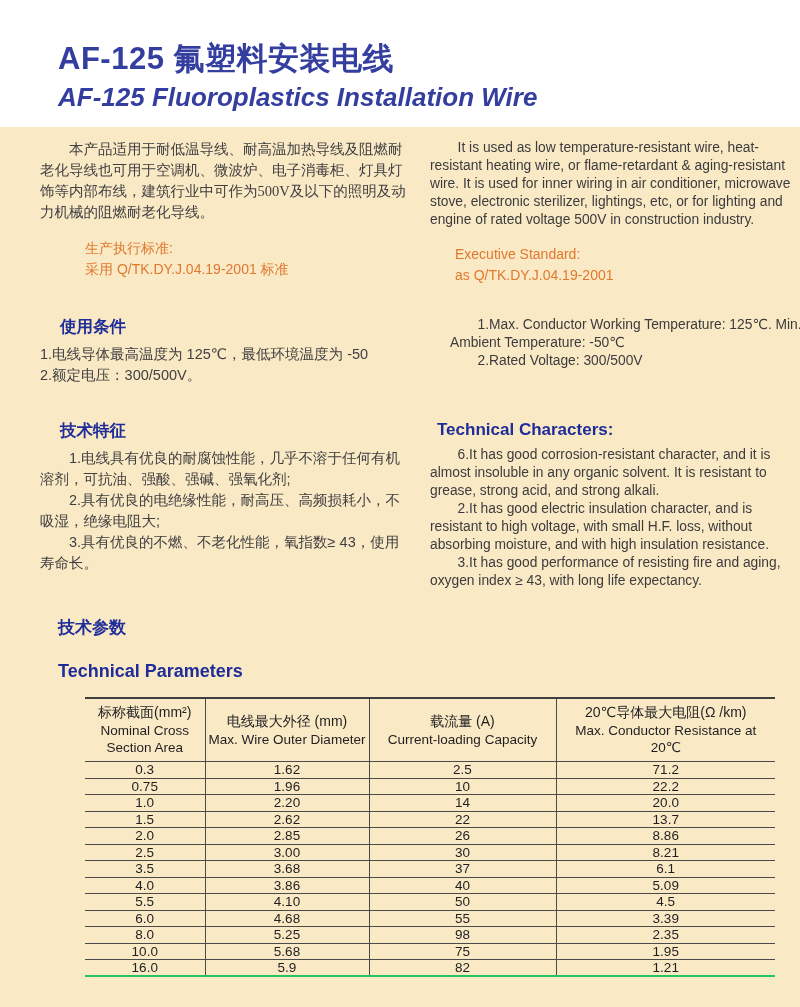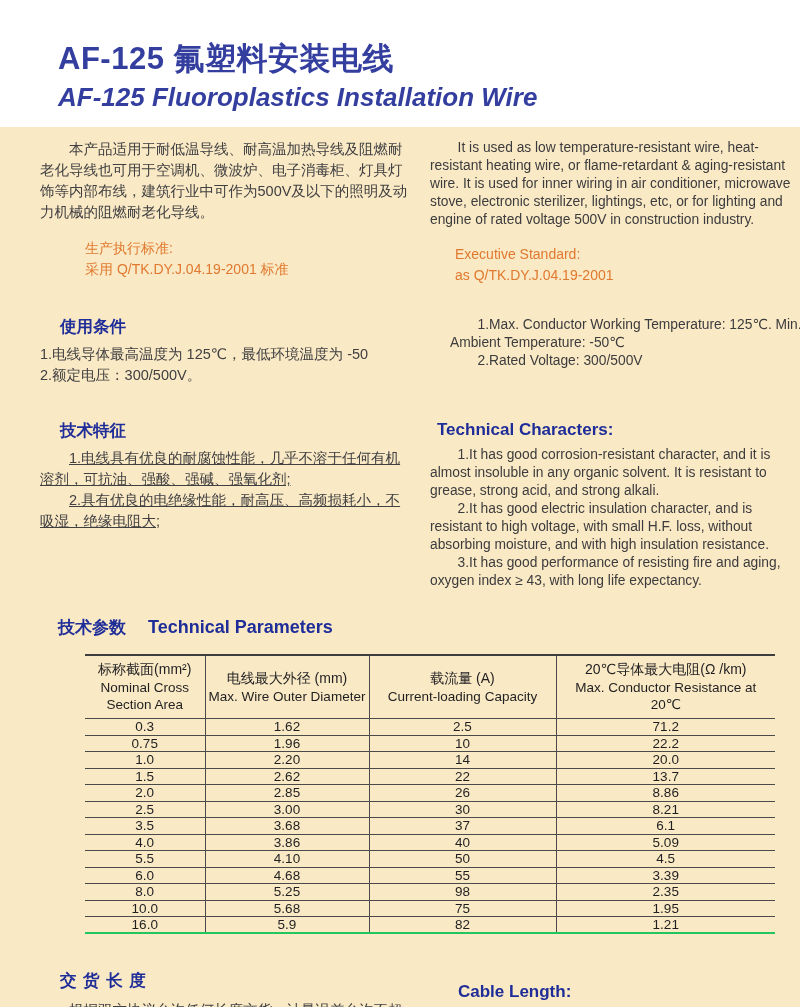--- a/index.html
+++ b/index.html
@@ -39,44 +39,44 @@
     padding-top: 12px;
   }
   .two-col {
     display: grid;
     grid-template-columns: 372px 362px;
     column-gap: 18px;
     padding-left: 40px;
     padding-right: 8px;
   }
 
-  .para-zh { font-size: 14.5px; line-height: 21px; color: #404042; text-indent: 2em; }
+  .para-zh { font-size: 14.5px; line-height: 21px; color: #404042; text-indent: 2em; font-family: Liberation Serif, serif; }
   .para-en { font-size: 13.8px; line-height: 18px; color: #3c3c3e; text-indent: 2em; }
 
   .standard-block-zh { margin-top: 15px; padding-left: 45px; }
   .standard-block-en { margin-top: 15px; padding-left: 25px; }
   .standard-line { color: #e0792f; font-size: 14px; line-height: 21px; }
 
   .sec-title-zh {
     color: #1f2d99; font-size: 16.5px; font-weight: bold;
     padding-left: 20px; margin-bottom: 6px;
   }
   .sec-title-en {
     color: #1f2d99; font-size: 17px; font-weight: bold;
     padding-left: 7px; margin-bottom: 6px;
   }
   .item-zh { font-size: 14.5px; line-height: 21px; color: #404042; }
-  .item-zh.indent { text-indent: 2em; text-decoration: underline; }
+  .item-zh.indent { text-indent: 2em; }
   .item-en { font-size: 13.8px; line-height: 18px; color: #3c3c3e; text-indent: 2em; }
 
   .row-working { margin-top: 30px; gap: 38px; }
   .row-tech { margin-top: 34px; }
 
   
-  .params-heading { margin-top: 26px; padding-left: 58px; display: flex; align-items: baseline; gap: 22px; }
+  .params-heading { margin-top: 26px; padding-left: 58px; display: flex; align-items: baseline; gap: 22px; flex-direction: column; }
   .params-zh { color: #1f2d99; font-size: 17px; font-weight: bold; }
   .params-en { color: #1f2d99; font-size: 18px; font-weight: bold; }
 
   table.params {
     border-collapse: collapse;
     width: 690px;
     margin: 15px 0 0 85px;
     border-top: 2px solid #3e3e3e;
     border-bottom: 2px solid #22c55e;
     table-layout: fixed;
@@ -145,24 +145,25 @@
         <p class="item-en">1.Max. Conductor Working Temperature: 125℃. Min. Ambient Temperature: -50℃</p>
         <p class="item-en">2.Rated Voltage: 300/500V</p>
       </div>
     </div>
 
     <div class="two-col row-tech">
       <div>
         <div class="sec-title-zh">技术特征</div>
         <p class="item-zh indent">1.电线具有优良的耐腐蚀性能，几乎不溶于任何有机溶剂，可抗油、强酸、强碱、强氧化剂;</p>
         <p class="item-zh indent">2.具有优良的电绝缘性能，耐高压、高频损耗小，不吸湿，绝缘电阻大;</p>
+        <p class="item-zh indent">3.具有优良的不燃、不老化性能，氧指数≥ 43，使用寿命长。</p>
       </div>
       <div>
         <div class="sec-title-en">Technical Characters:</div>
-        <p class="item-en">1.It has good corrosion-resistant character, and it is almost insoluble in any organic solvent. It is resistant to grease, strong acid, and strong alkali.</p>
+        <p class="item-en">6.It has good corrosion-resistant character, and it is almost insoluble in any organic solvent. It is resistant to grease, strong acid, and strong alkali.</p>
         <p class="item-en">2.It has good electric insulation character, and is resistant to high voltage, with small H.F. loss, without absorbing moisture, and with high insulation resistance.</p>
         <p class="item-en">3.It has good performance of resisting fire and aging, oxygen index ≥ 43, with long life expectancy.</p>
       </div>
     </div>
 
     <div class="params-heading">
       <span class="params-zh">技术参数</span>
       <span class="params-en">Technical Parameters</span>
     </div>
 

